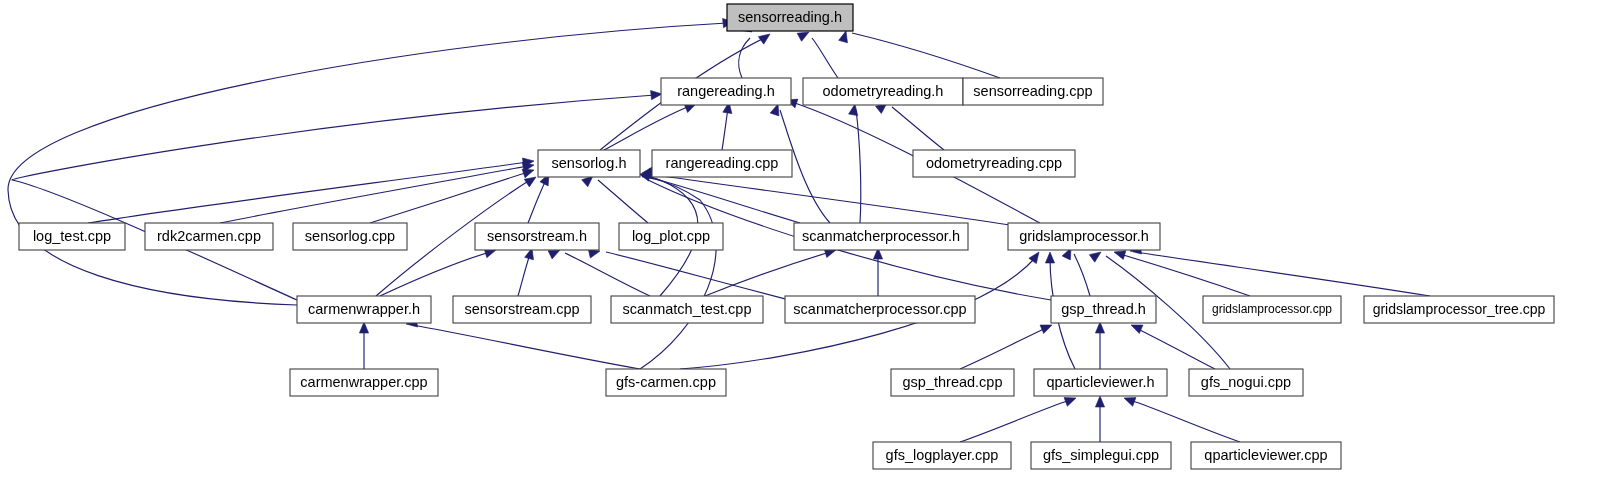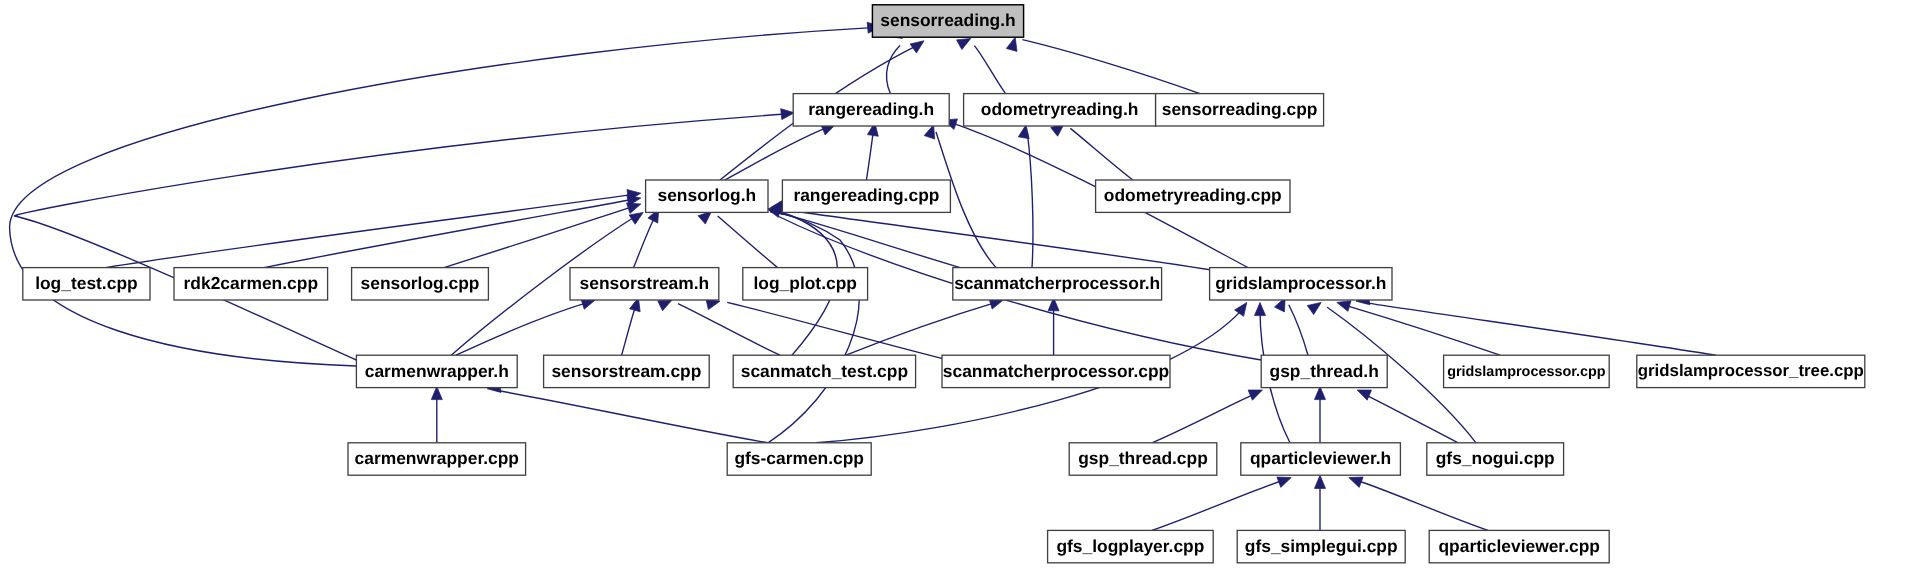--- a/index.html
+++ b/index.html
@@ -11,21 +11,20 @@
   body {
     width: 1603px;
     height: 485px;
     overflow: hidden;
     font-family: "Liberation Sans", sans-serif;
   }
   #graph-root {
     position: relative;
     width: 1603px;
     height: 345px;
-    font-weight: bold;
   }
   svg#depgraph {
     display: block;
     width: 1603px;
     height: 485px;
     background: #ffffff;
   }
   .node-box {
     fill: #ffffff;
     stroke: #404040;

